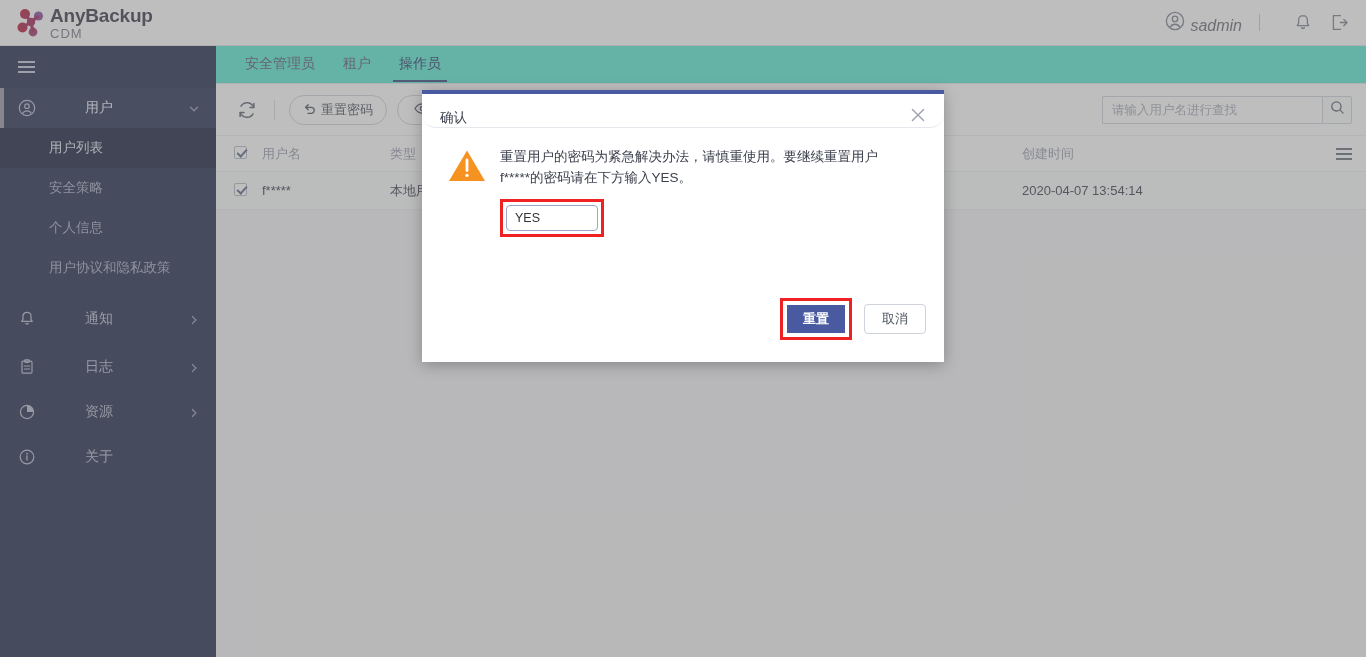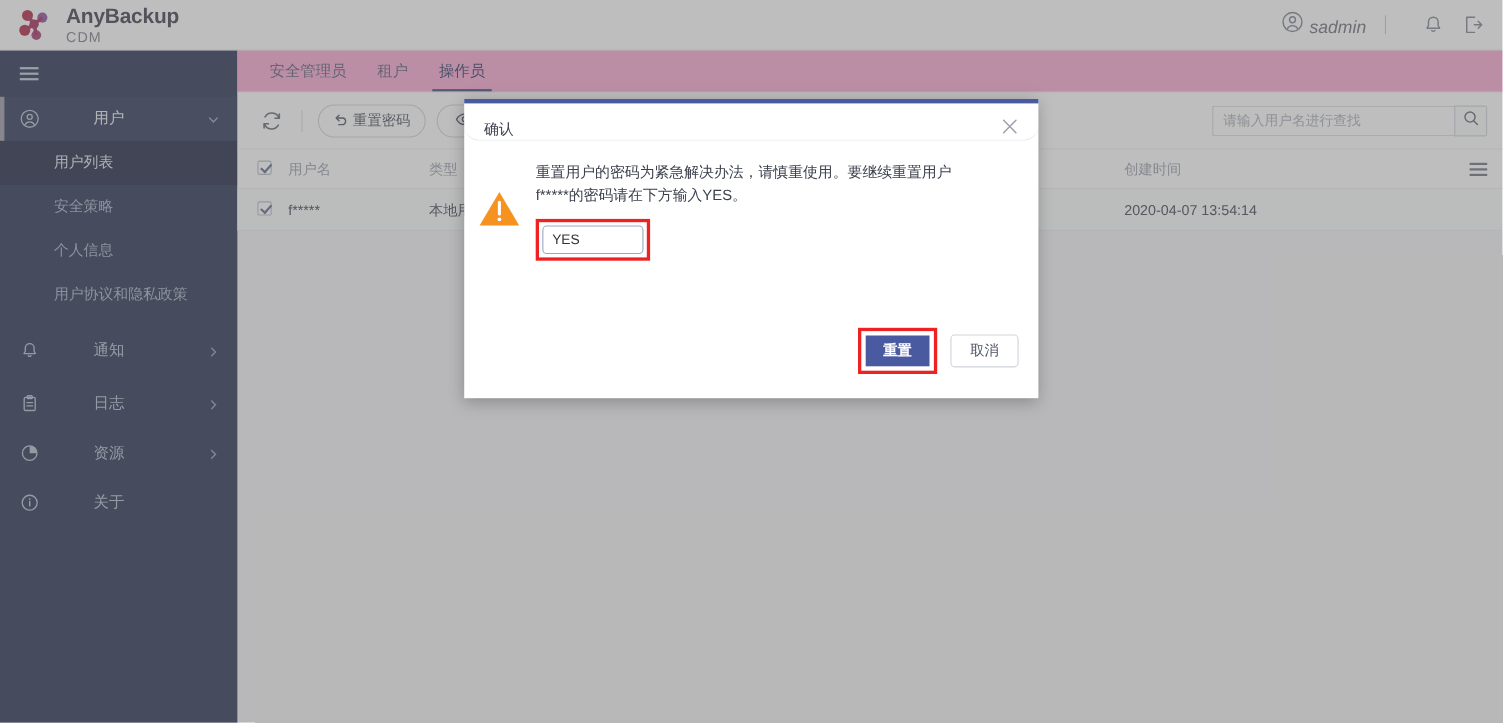--- a/index.html
+++ b/index.html
@@ -13,21 +13,21 @@
 
   
   .topbar {
     position: absolute; left: 0; top: 0; width: 1366px; height: 46px;
     background: #ffffff;
     display: flex; align-items: center;
     border-bottom: 1px solid #e8e8e8;
   }
   .logo-wrap { display: flex; align-items: center; padding-left: 14px; }
   .logo-mark { width: 36px; height: 36px; flex: 0 0 36px; }
-  .logo-text { margin-left: 10px; line-height: 1; }
+  .logo-text { line-height: 1; }
   .logo-title {
     font-size: 19px; font-weight: bold; color: #3d3d4e;
     letter-spacing: -.2px; display: block;
   }
   .logo-sub {
     font-size: 13px; color: #7b7b8c; letter-spacing: 1px;
     display: block; margin-top: 2px;
   }
   .topbar-right {
     margin-left: auto; display: flex; align-items: center;
@@ -72,21 +72,21 @@
   }
   .sub-item.selected { background: #1c2440; color: #dfe3ee; }
   .nav-divider { height: 6px; }
 
   
   .main {
     position: absolute; left: 216px; top: 46px; width: 1150px; height: 611px;
     background: #f4f5f7;
   }
   .tabs {
-    height: 38px; background: #f9a8d4; display: flex; align-items: center;
+    height: 38px; background: #5eead4; display: flex; align-items: flex-start;
     padding-left: 15px; border-bottom: 1px solid #e4e6eb;
   }
   .tab {
     position: relative; height: 36px; display: flex; align-items: center;
     padding: 0 14px; font-size: 14px; color: #5a6072; cursor: pointer;
   }
   .tab.active { color: #2b3a67; }
   .tab.active::after {
     content: ''; position: absolute; left: 8px; right: 8px; bottom: 0;
     height: 2px; background: #3b4a80;
@@ -195,21 +195,21 @@
   }
   .modal-head {
     height: 34px; display: flex; align-items: flex-end;
     padding: 0 14px 0 18px; border-bottom: 1px solid #e6e8ee; border-radius: 14px;
   }
   .modal-title { font-size: 13.5px; color: #3c414d; }
   .modal-close {
     margin-left: auto; width: 24px; height: 24px; cursor: pointer;
     display: flex; align-items: center; justify-content: center;
   }
-  .modal-body { padding: 18px 24px 0 12px; display: flex; align-items: center; }
+  .modal-body { padding: 18px 24px 0 25px; display: flex; }
   .warn-ico { width: 44px; flex: 0 0 44px; padding-top: 2px; }
   .modal-txtwrap { flex: 1; padding-left: 9px; }
   .modal-msg {
     font-size: 13.5px; color: #3c414d; line-height: 21px;
     max-width: 400px;
   }
   .yes-field-hl {
     display: inline-block; border: 3px solid #ee2222;
     padding: 3px; margin-top: 11px;
   }

